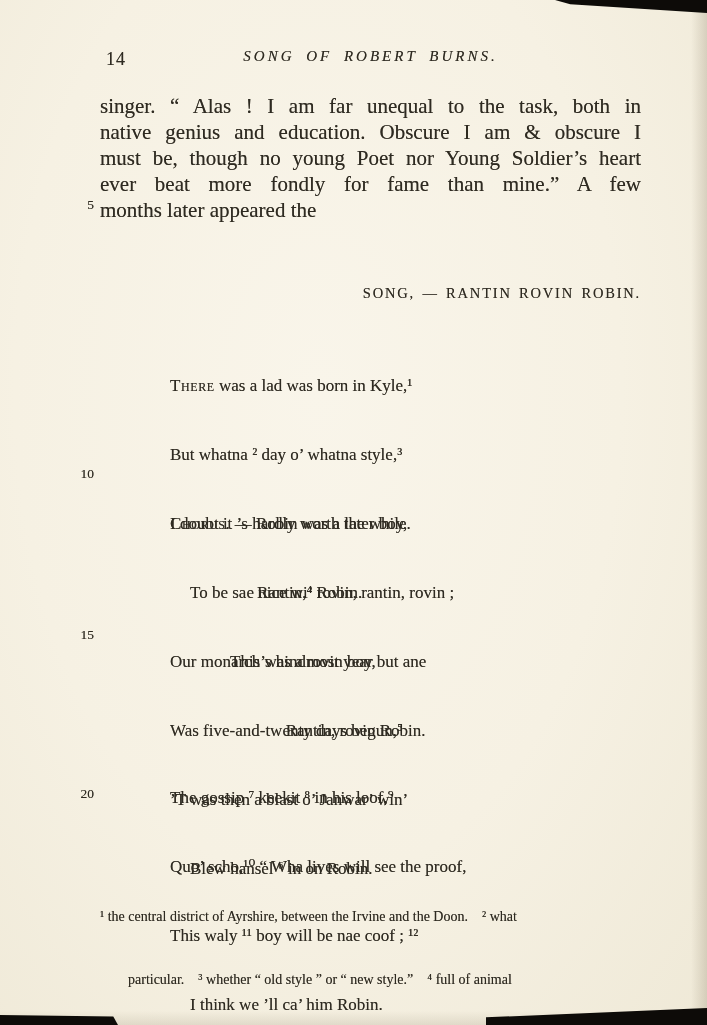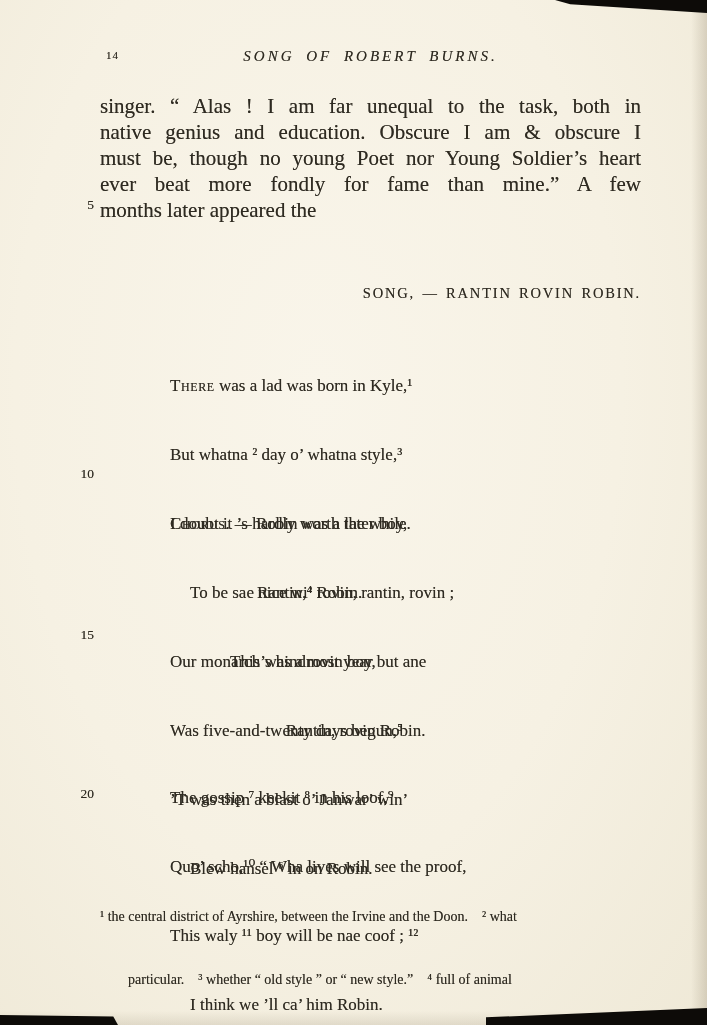--- a/index.html
+++ b/index.html
@@ -5,21 +5,21 @@
   html,body { margin:0; padding:0; }
   body { width:707px; height:1025px; }
   .page {
     position:relative; width:707px; height:1025px; overflow:hidden;
     background: radial-gradient(ellipse at 45% 38%, #f9f5ea 0%, #f6f1e3 55%, #efe9d7 100%);
     font-family:"Liberation Serif","DejaVu Serif",serif;
     color:#2e2a21;
     text-shadow: 0 0 0.5px rgba(46,42,33,0.55);
   }
   .header { position:absolute; top:48px; left:100px; width:541px; height:22px; }
-  .pagenum { position:absolute; left:6px; top:1px; font-size:11px; letter-spacing:1px; }
+  .pagenum { position:absolute; left:6px; top:1px; font-size:18px; letter-spacing:1px; }
   .running-title {
     text-align:center; font-style:italic; font-size:15px;
     letter-spacing:3px; word-spacing:5px;
   }
   .prose { position:absolute; top:93px; left:100px; width:541px; font-size:21px; line-height:26px; }
   .prose .jline { text-align:justify; text-align-last:justify; }
   .prose .jline.last { text-align:justify; text-align-last:left; }
   .margin-num { position:absolute; left:64px; width:30px; text-align:right; font-size:13.5px; }
   .song-title {
     position:absolute; top:285px; left:100px; width:541px; text-align:right;

